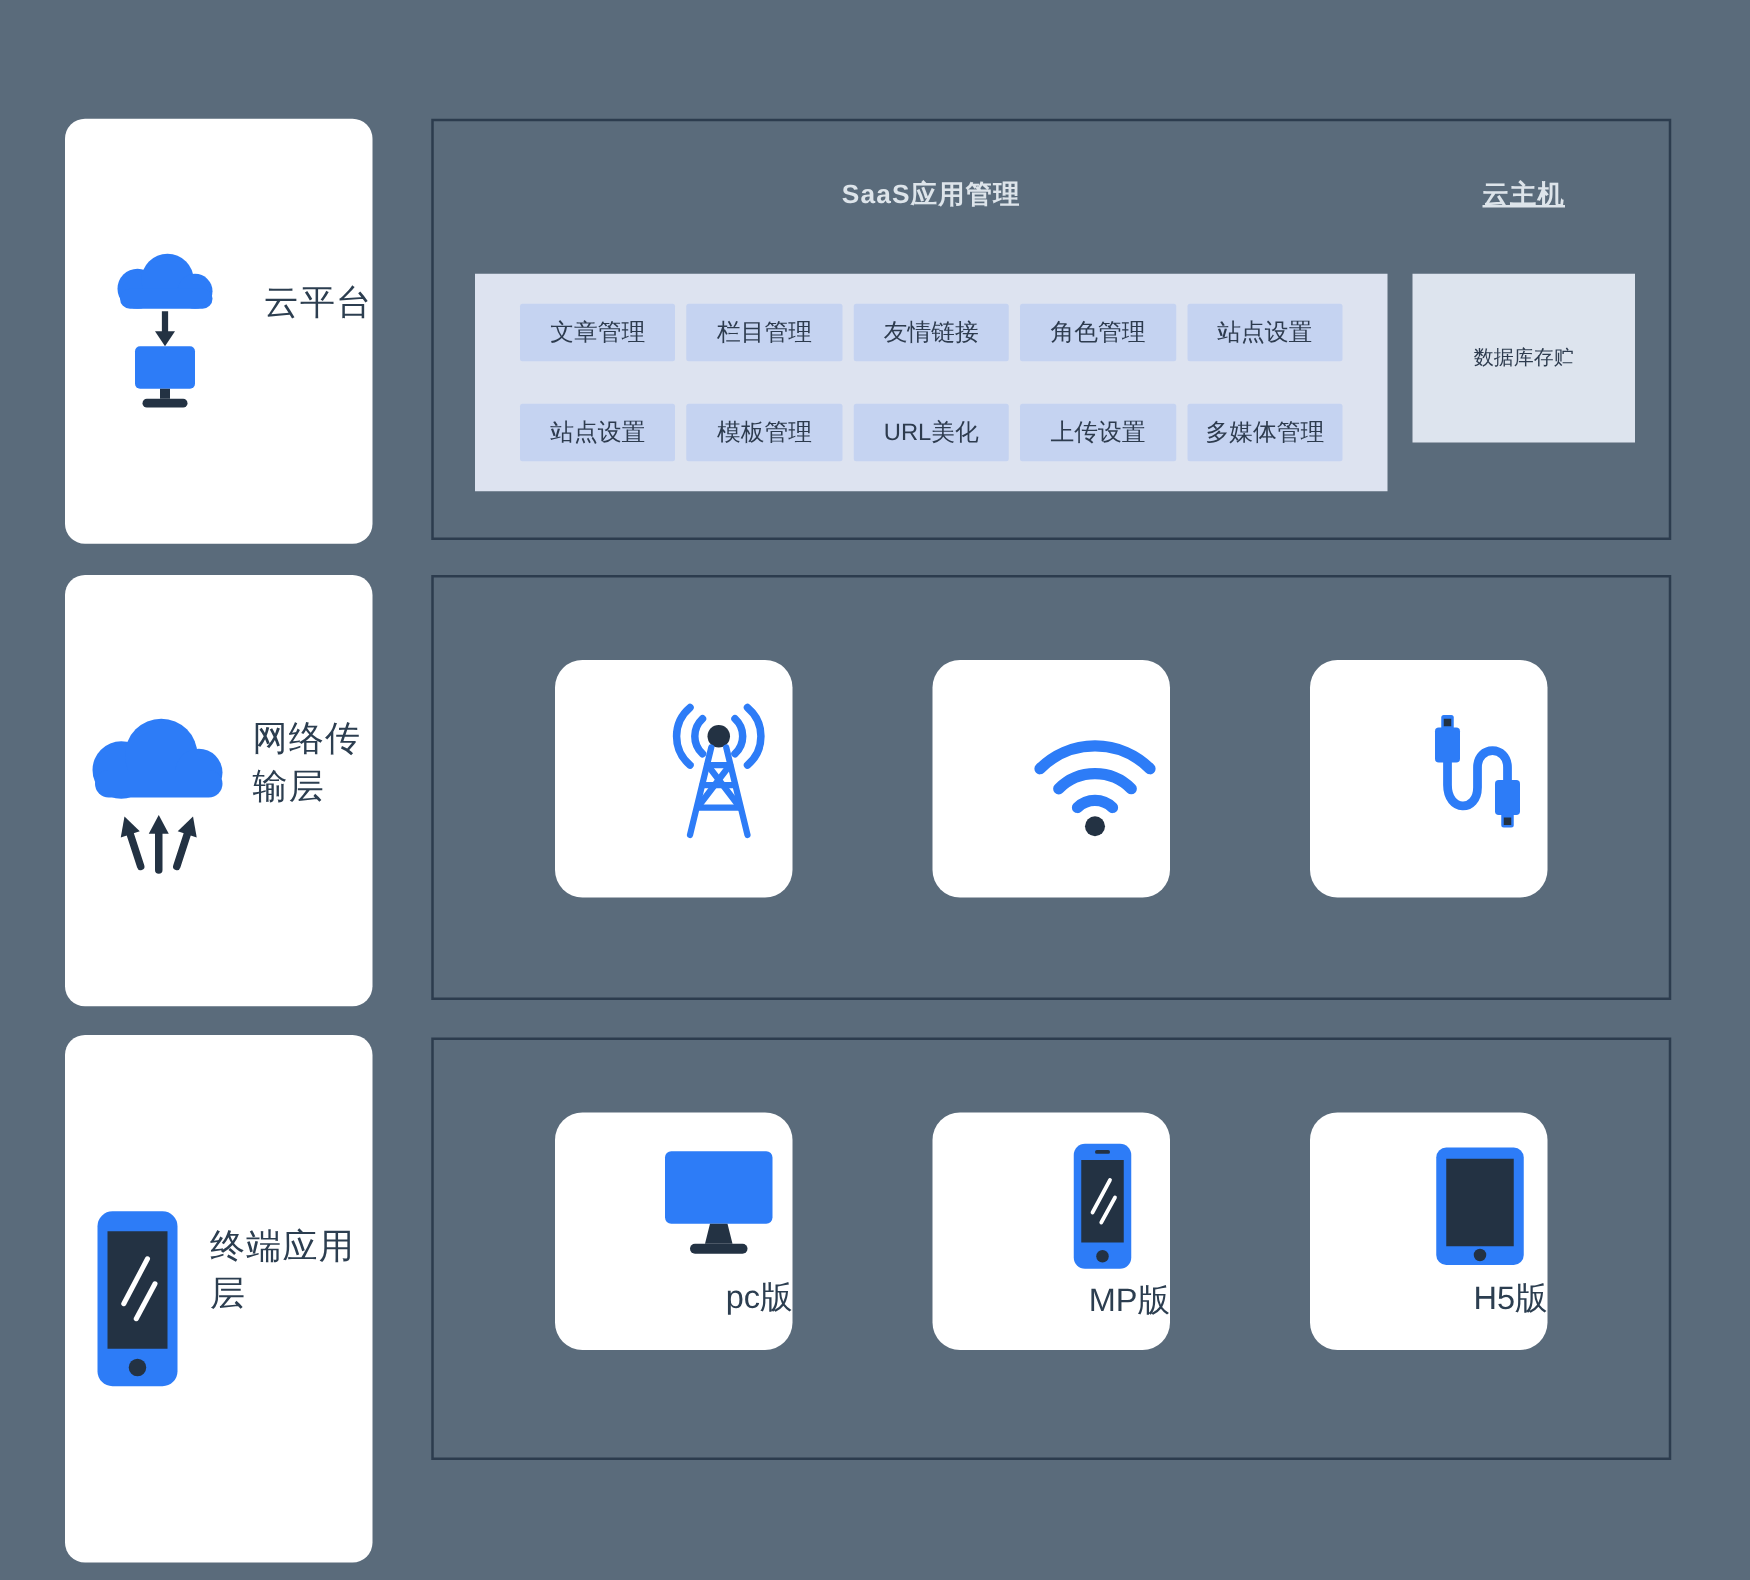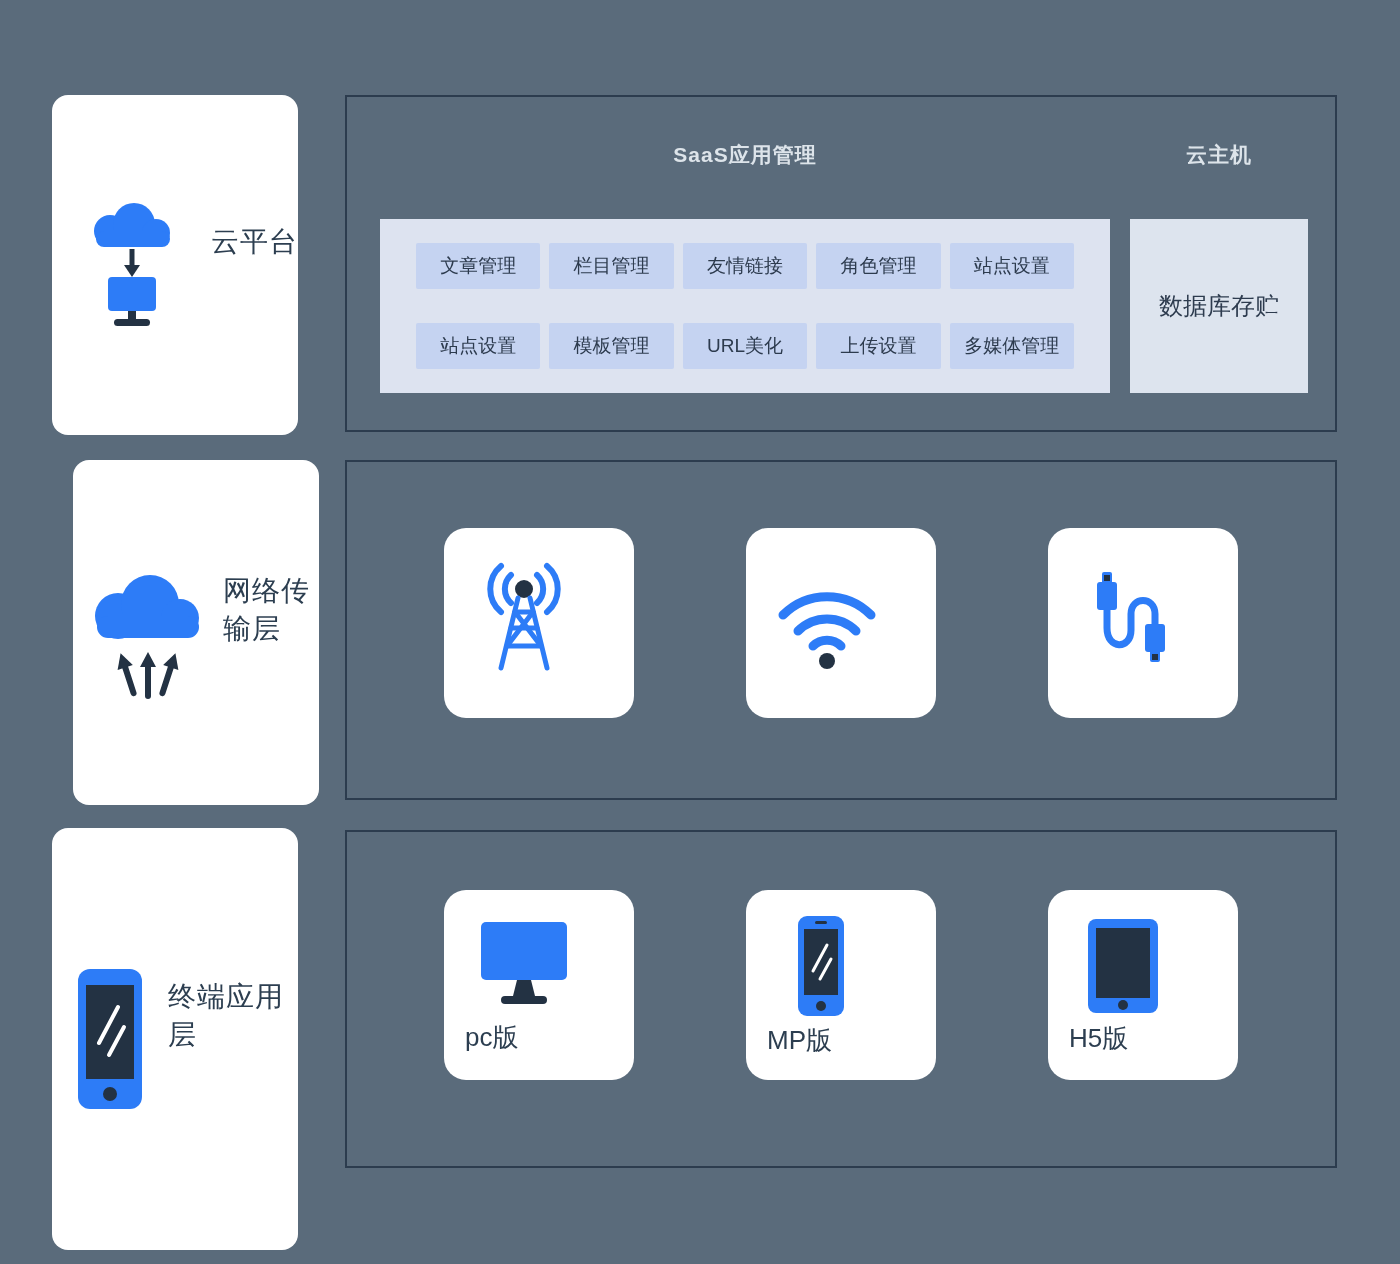--- a/index.html
+++ b/index.html
@@ -14,59 +14,59 @@
 
   
   .side-card {
     position: absolute; left: 52px; width: 246px;
     background: #ffffff; border-radius: 16px;
     display: flex; flex-direction: row; align-items: center;
   }
   .side-card .icon-wrap { flex: 1; display: flex; align-items: center; justify-content: center; width: 100%; }
   .side-card .side-label { font-size: 28px; color: #2c3e50; padding-bottom: 46px; letter-spacing: 1px; }
   #cloud-card   { top: 95px;  height: 340px; }
-  #network-card { top: 460px; height: 345px; margin-left: 21px; }
+  #network-card { top: 460px; height: 345px; }
   #terminal-card{ top: 828px; height: 422px; }
 
   
   .outline-box { position: absolute; left: 345px; width: 992px; border: 2px solid #2c3c4e; }
   #saas-box     { top: 95px;  height: 337px; }
   #network-box  { top: 460px; height: 340px; }
   #terminal-box { top: 830px; height: 338px; }
 
   .box-title {
     position: absolute; text-align: center;
     font-size: 21px; font-weight: 600; color: #dde4ea; letter-spacing: 1px;
   }
   .saas-title { left: 33px; width: 730px; top: 44px; }
-  .host-title { left: 783px; width: 178px; top: 44px; }
+  .host-title { left: 783px; width: 178px; top: 44px; text-decoration: underline; }
 
   .button-panel {
     position: absolute; left: 33px; top: 122px; width: 730px; height: 174px;
     background: #dde3f0; padding: 24px 36px;
     display: flex; flex-direction: column; justify-content: space-between;
   }
   .chip-row { display: flex; gap: 9px; }
   .chip {
     flex: 1; height: 46px; background: #c5d3f1; color: #2d3b4e;
     font-size: 19px; display: flex; align-items: center; justify-content: center;
     border-radius: 2px; white-space: nowrap;
   }
   .db-panel {
-    position: absolute; left: 783px; top: 122px; width: 178px; height: 174px;
+    position: absolute; left: 783px; top: 122px; width: 178px; height: 135px;
     background: #dde4ee; display: flex; align-items: center; justify-content: center;
-    font-size: 24px; color: #2d3b4e;
+    font-size: 16px; color: #2d3b4e;
   }
 
   .tile-row { position: absolute; left: 0; width: 100%; display: flex; justify-content: center; gap: 112px; }
   #network-box .tile-row  { top: 66px; }
   #terminal-box .tile-row { top: 58px; }
   .tile {
     width: 190px; height: 190px; background: #ffffff; border-radius: 22px;
-    display: flex; flex-direction: column; align-items: flex-start; justify-content: center; gap: 0; padding-left: 21px;
+    display: flex; flex-direction: column; align-items: flex-end; justify-content: center; gap: 0; padding-left: 21px;
   }
   .tile .tile-label { font-size: 26px; color: #2c3e50; }
 </style>
 </head>
 <body>
 
 <div class="stage">
 
   <div class="side-card" id="cloud-card">
     <div class="icon-wrap">

